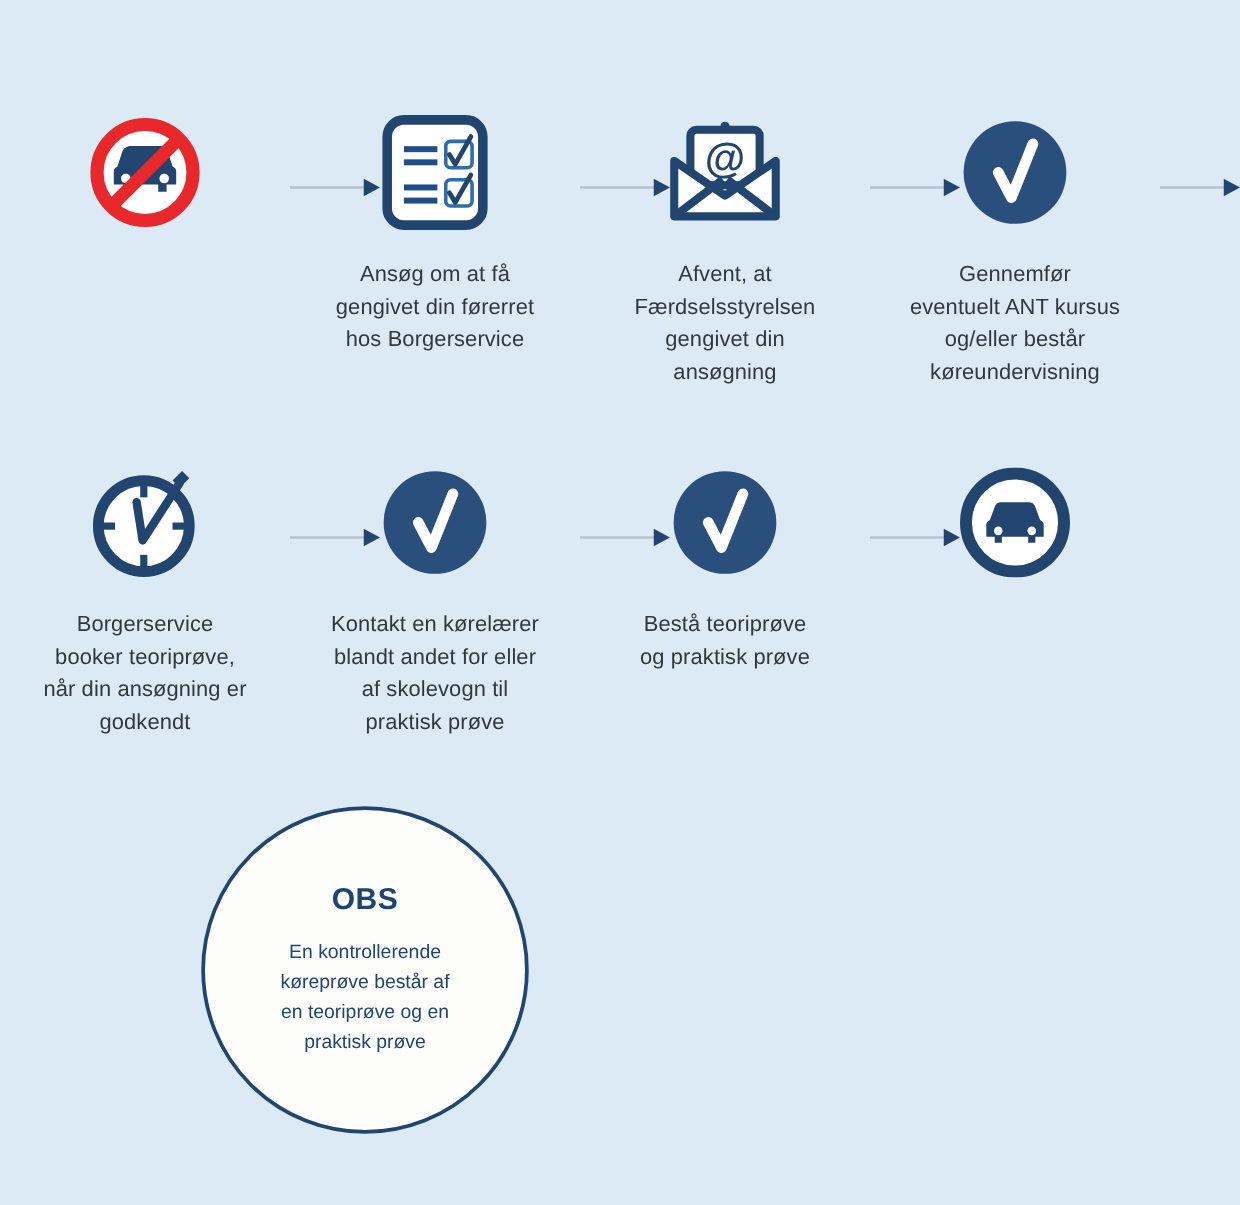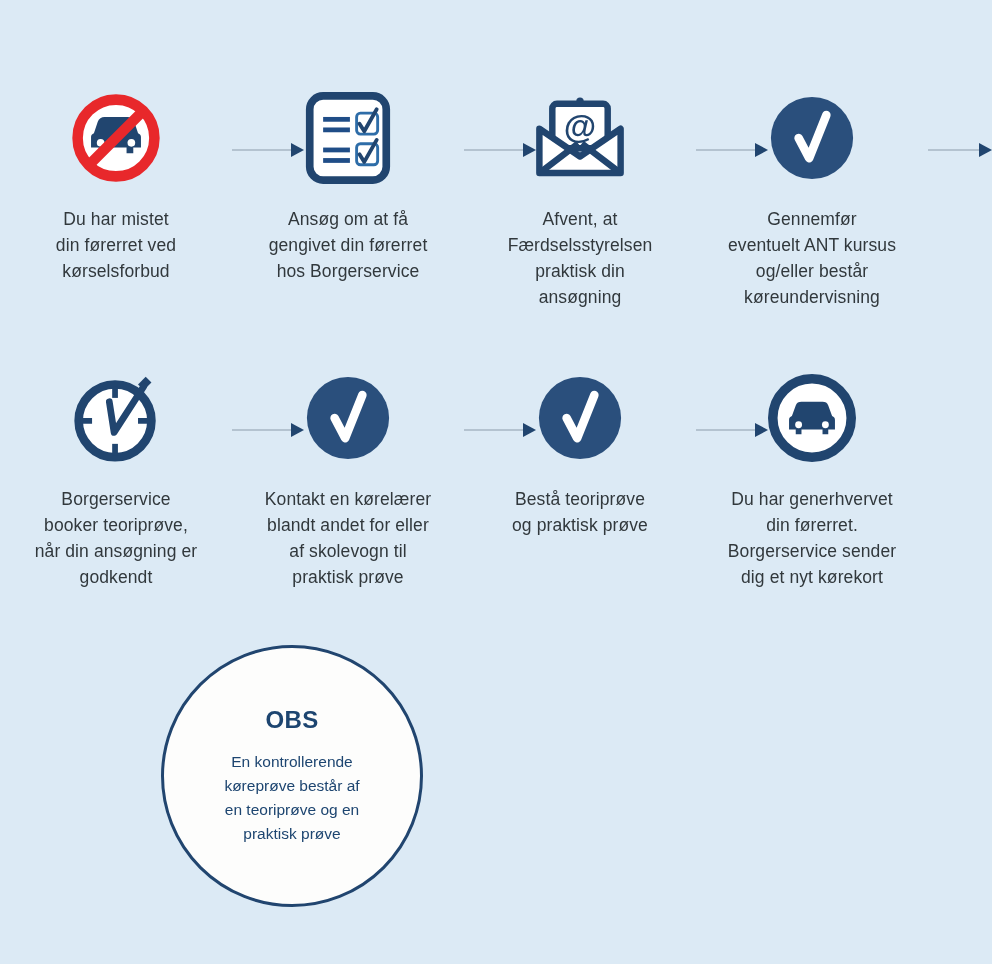--- a/index.html
+++ b/index.html
@@ -106,23 +106,20 @@
           <circle cx="50" cy="50" r="44" fill="#ffffff"></circle>
           <g fill="#21456f">
             <path d="M24 60 v-11 c0-2 1-3 3-4 l4-12 c1-3 4-5 7-5 h24 c3 0 6 2 7 5 l4 12 c2 1 3 2 3 4 v11 h-8 v6 h-7 v-6 H39 v6 h-7 v-6 z"></path>
           </g>
           <circle cx="34" cy="55" r="4" fill="#ffffff"></circle>
           <circle cx="66" cy="55" r="4" fill="#ffffff"></circle>
           <circle cx="50" cy="50" r="40" fill="none" stroke="#e8282b" stroke-width="11"></circle>
           <line x1="22" y1="78" x2="78" y2="22" stroke="#e8282b" stroke-width="11" stroke-linecap="butt"></line>
         </svg>
       </div>
-      <div class="step-label">Du har mistet
-din førerret ved
-kørselsforbud</div>
     </div>
 
     <div class="step">
       <div class="step-icon">
         <svg width="88" height="92" viewBox="0 0 92 96">
           <rect x="6" y="4" width="80" height="88" rx="14" fill="#ffffff" stroke="#21456f" stroke-width="8"></rect>
           <rect x="20" y="26" width="28" height="5" fill="#1f4d87"></rect>
           <rect x="20" y="37" width="28" height="5" fill="#1f4d87"></rect>
           <rect x="20" y="58" width="28" height="5" fill="#1f4d87"></rect>
           <rect x="20" y="69" width="28" height="5" fill="#1f4d87"></rect>
@@ -142,21 +139,21 @@
         <svg width="96" height="86" viewBox="0 0 104 92">
           <path d="M48 6 a4 4 0 0 1 8 0 v5 h-8 z" fill="#21456f"></path>
           <rect x="22" y="9" width="60" height="48" rx="5" fill="#ffffff" stroke="#21456f" stroke-width="7"></rect>
           <text x="52" y="46" font-family="'Liberation Sans',sans-serif" font-size="36" font-weight="bold" fill="#21456f" text-anchor="middle">@</text>
           <path d="M8 36 L52 66 L96 36 L96 84 L8 84 Z" fill="#ffffff" stroke="#21456f" stroke-width="7" stroke-linejoin="round"></path>
           <path d="M8 84 L50 52 M96 84 L54 52" fill="none" stroke="#21456f" stroke-width="7" stroke-linejoin="round"></path>
         </svg>
       </div>
       <div class="step-label">Afvent, at
 Færdselsstyrelsen
-praktisk din
+gengivet din
 ansøgning</div>
     </div>
 
     <div class="step">
       <div class="step-icon">
         <svg width="86" height="86" viewBox="0 0 90 90">
           <circle cx="45" cy="45" r="43" fill="#2a4f7c"></circle>
           <path d="M31 45 L42 66 L60 21" fill="none" stroke="#ffffff" stroke-width="9" stroke-linecap="round" stroke-linejoin="round"></path>
         </svg>
       </div>
@@ -232,24 +229,20 @@
       <div class="step-icon">
         <svg width="88" height="88" viewBox="0 0 92 92">
           <circle cx="46" cy="46" r="41" fill="#ffffff" stroke="#21456f" stroke-width="10"></circle>
           <g fill="#21456f">
             <path d="M22 58 v-10 c0-2 1-3 3-4 l4-11 c1-3 3-4 6-4 h22 c3 0 5 1 6 4 l4 11 c2 1 3 2 3 4 v10 h-7 v5 h-6 v-5 H35 v5 h-6 v-5 z"></path>
           </g>
           <circle cx="32" cy="53" r="3.6" fill="#ffffff"></circle>
           <circle cx="60" cy="53" r="3.6" fill="#ffffff"></circle>
         </svg>
       </div>
-      <div class="step-label">Du har generhvervet
-din førerret.
-Borgerservice sender
-dig et nyt kørekort</div>
     </div>
 
     <div class="arrow b1">
         <div class="shaft"></div>
         <div class="head"></div>
       </div>
     <div class="arrow b2">
         <div class="shaft"></div>
         <div class="head"></div>
       </div>

